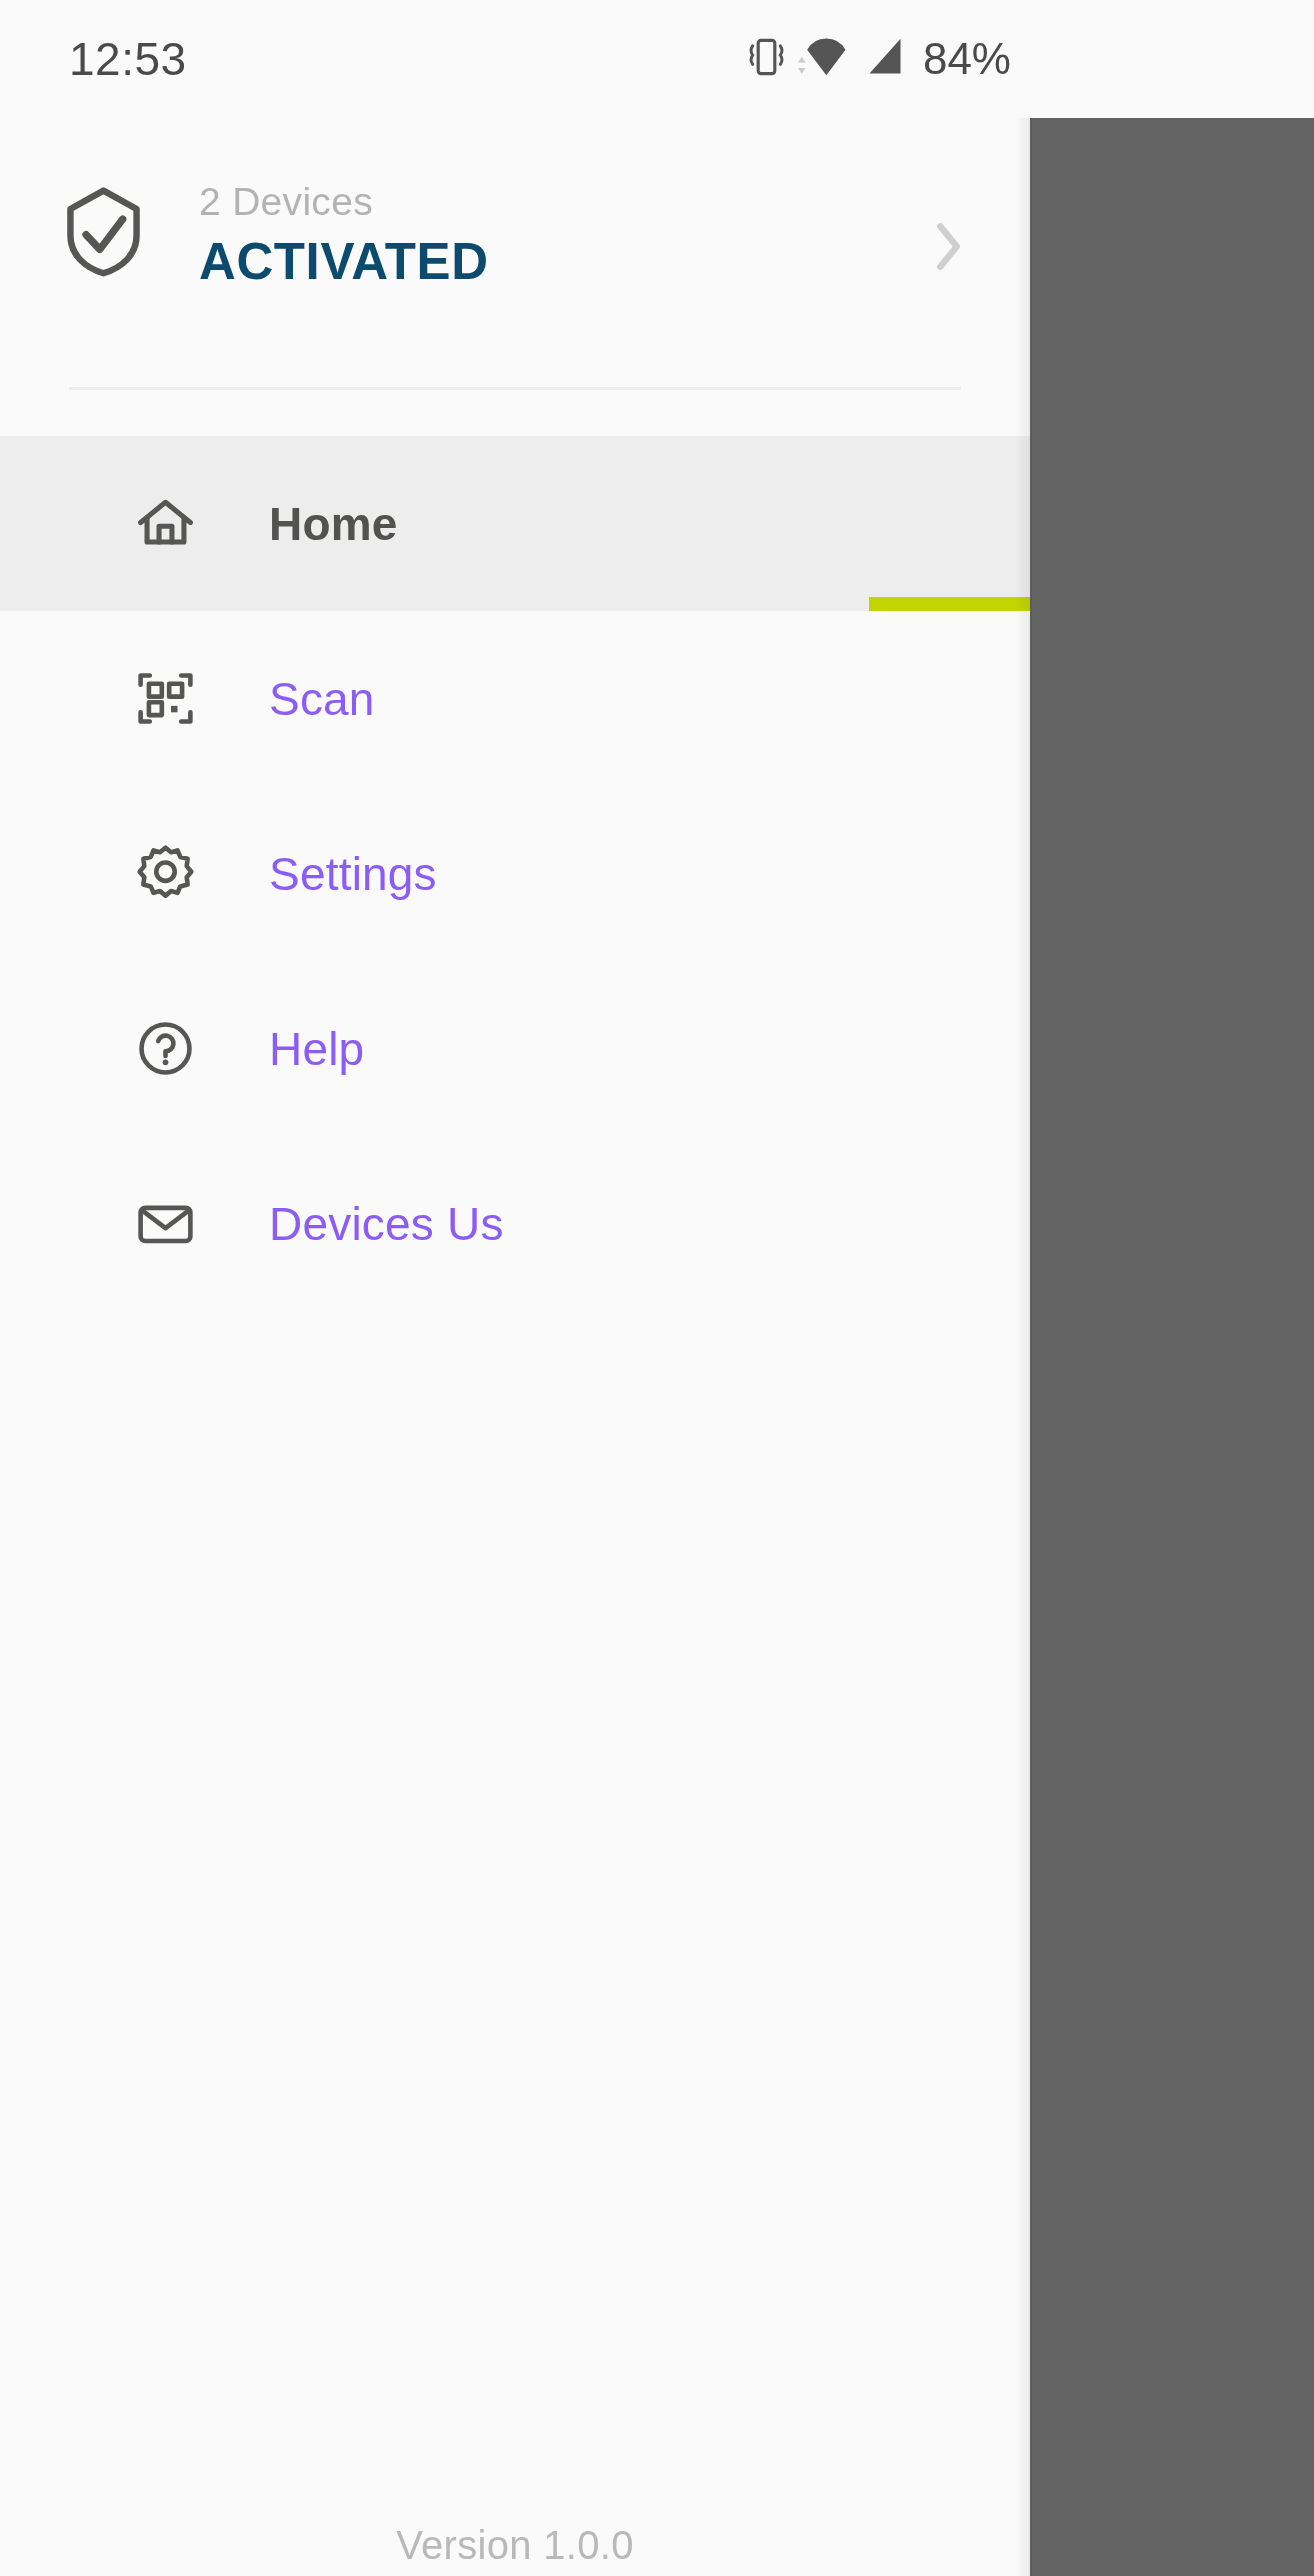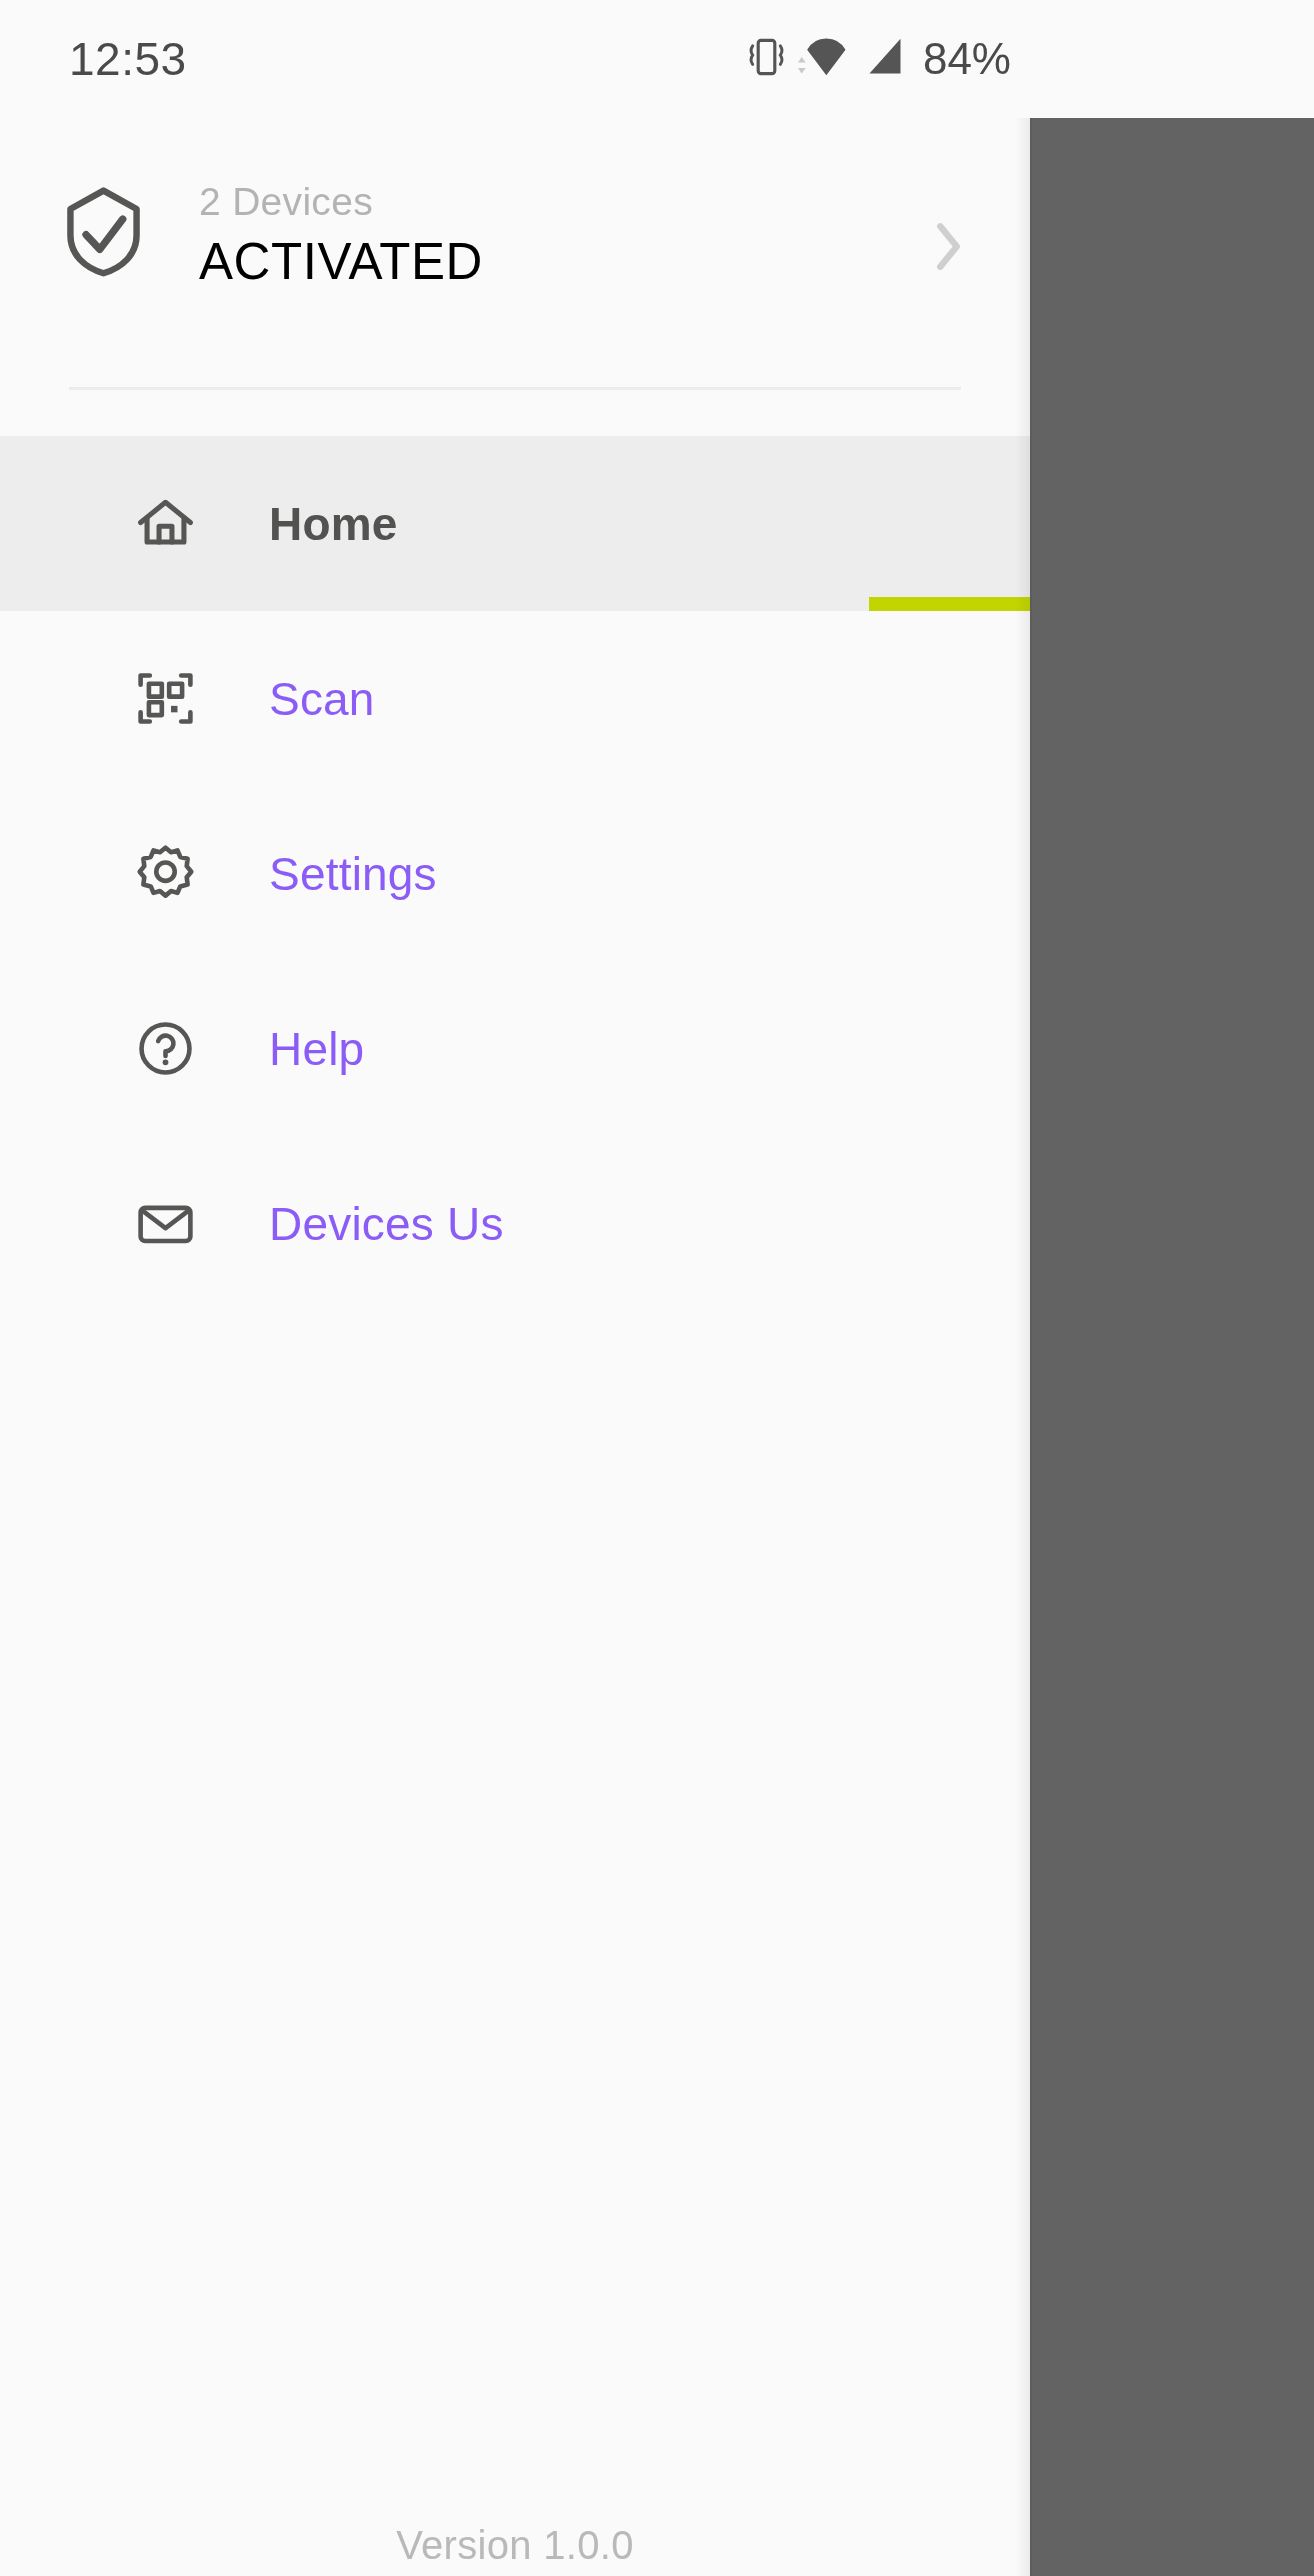--- a/index.html
+++ b/index.html
@@ -56,22 +56,22 @@
 
   #header-texts {
     position:absolute; left:199px; top:0px;
   }
   #devices-count {
     font-size:39px; color:#b3b3b3;
     line-height:1; margin-bottom:14.7px;
     letter-spacing:0.3px;
   }
   #activation-status {
-    font-size:51px; color:#000000;
-    font-weight:normal; line-height:1;
+    font-size:51px; color:#0c4a6e;
+    font-weight:bold; line-height:1;
     letter-spacing:0.6px;
   }
   #header-chevron {
     position:absolute; left:930px; top:37px;
   }
 
   
   #header-divider {
     position:absolute; left:69px; top:269px;
     width:892px; height:2.8px;

